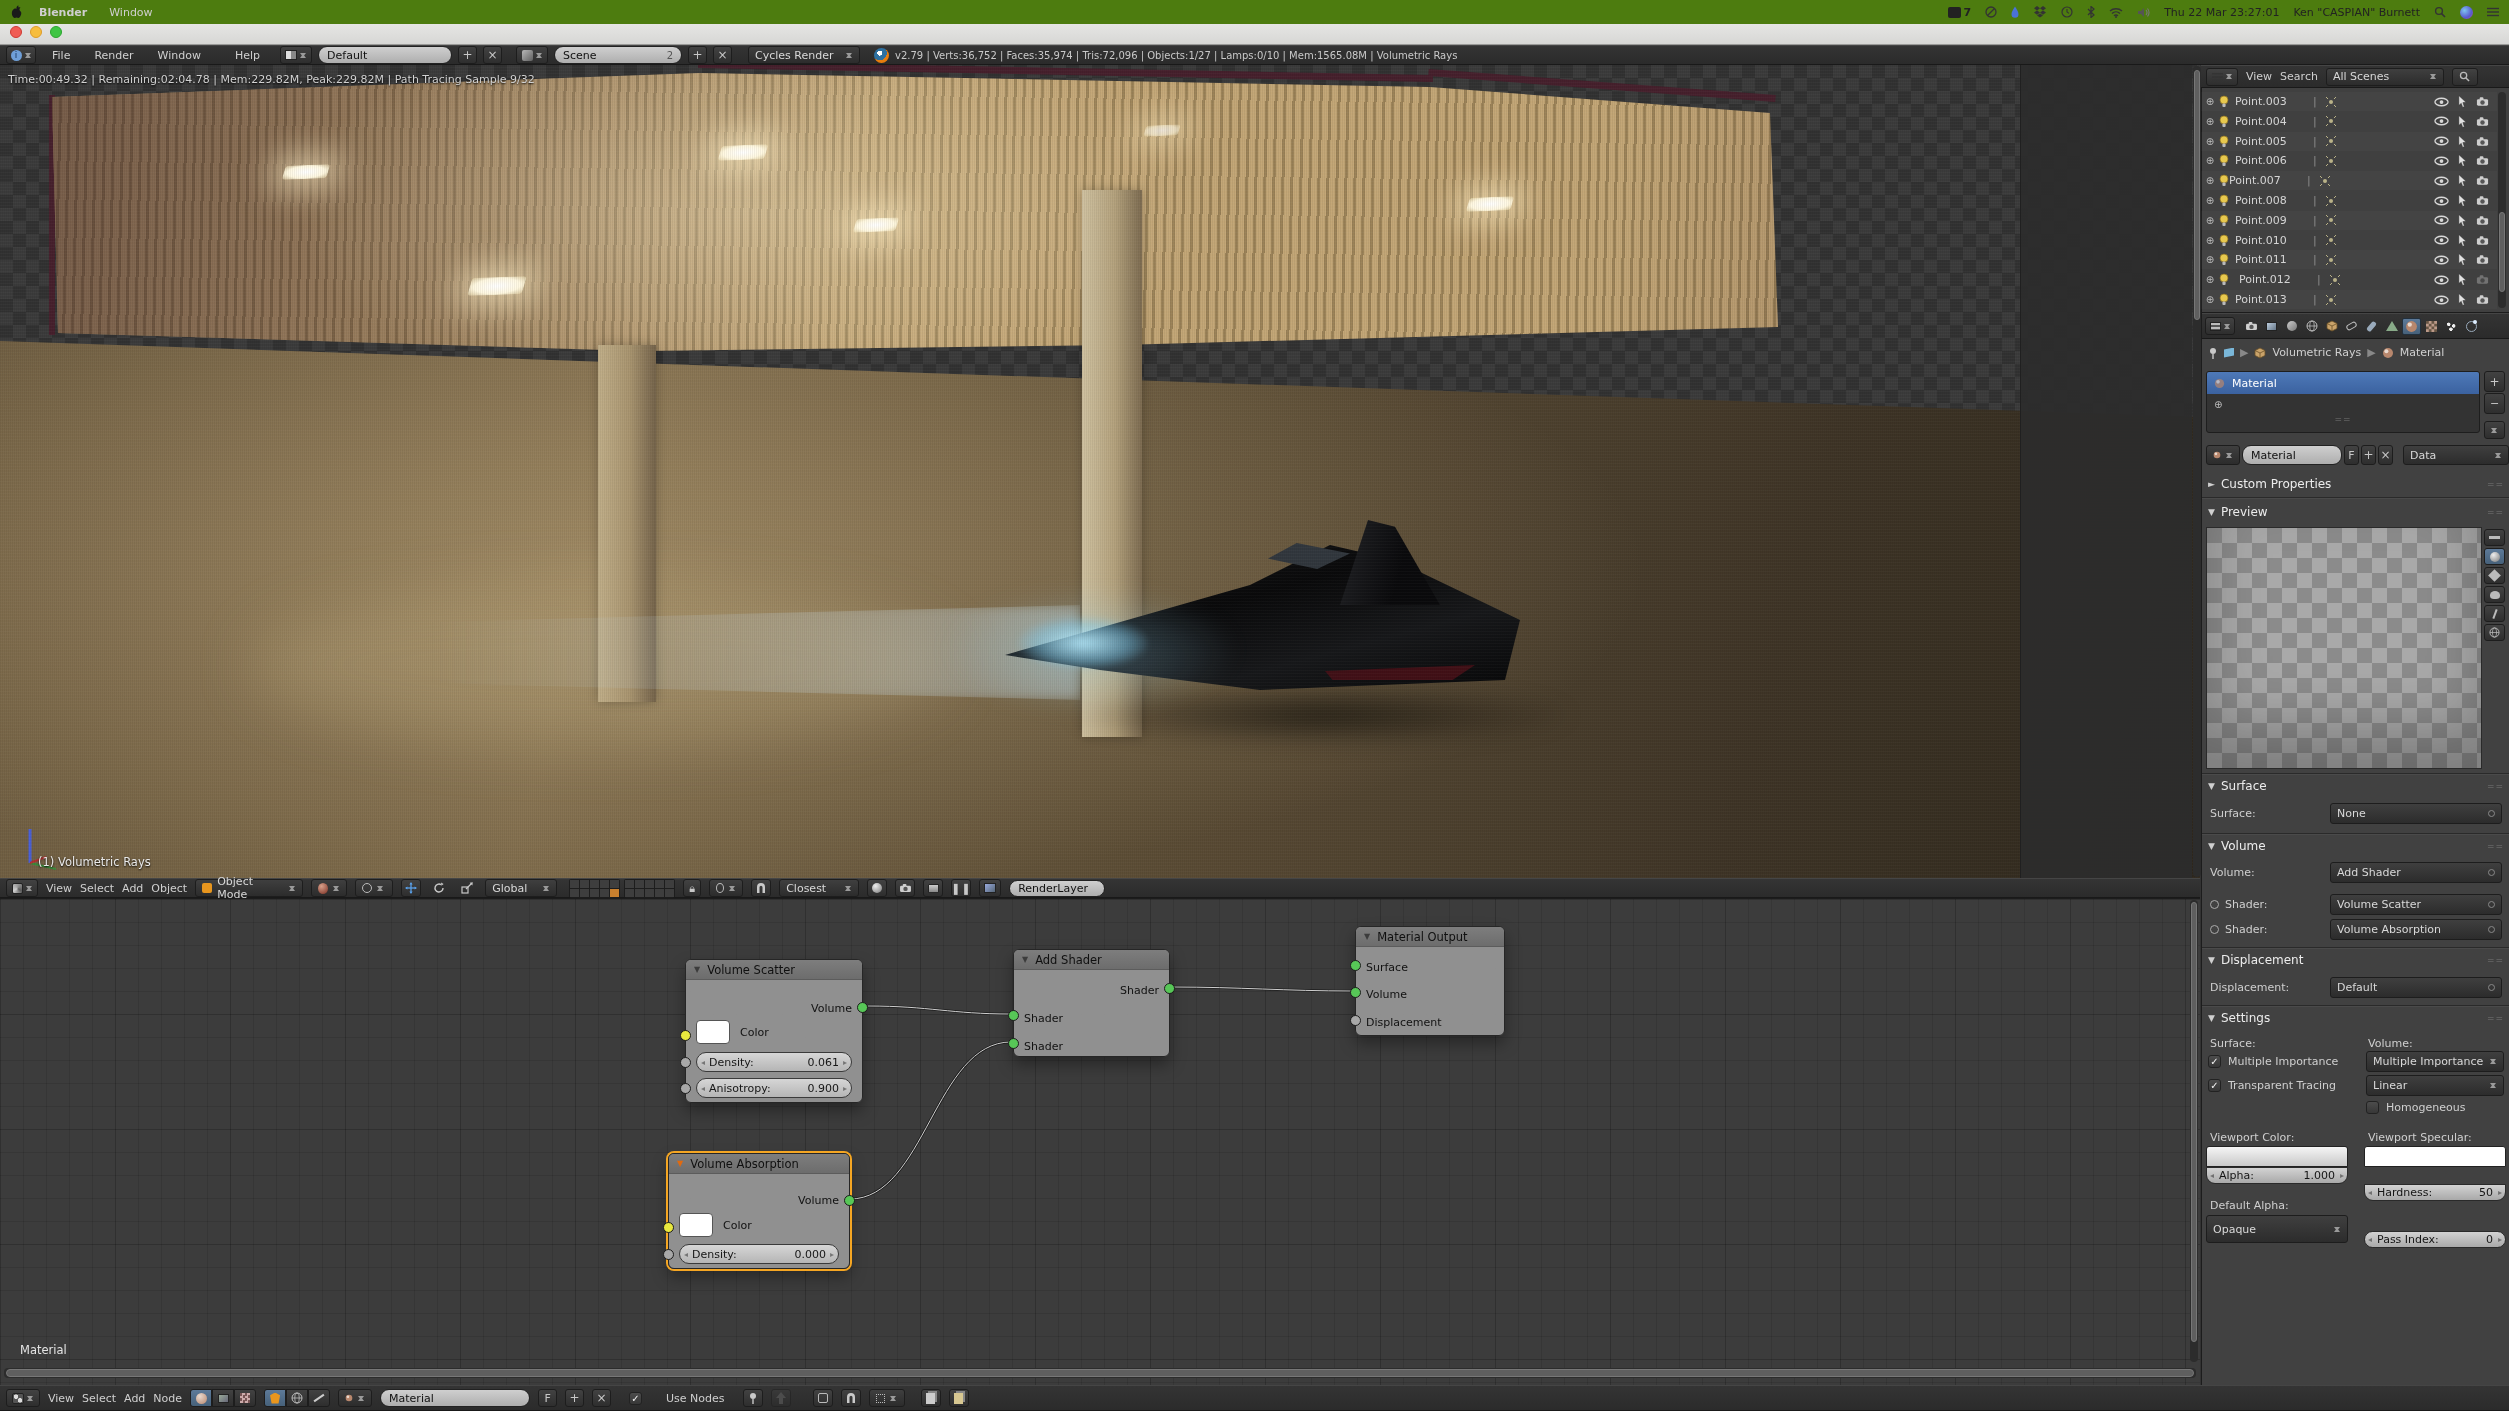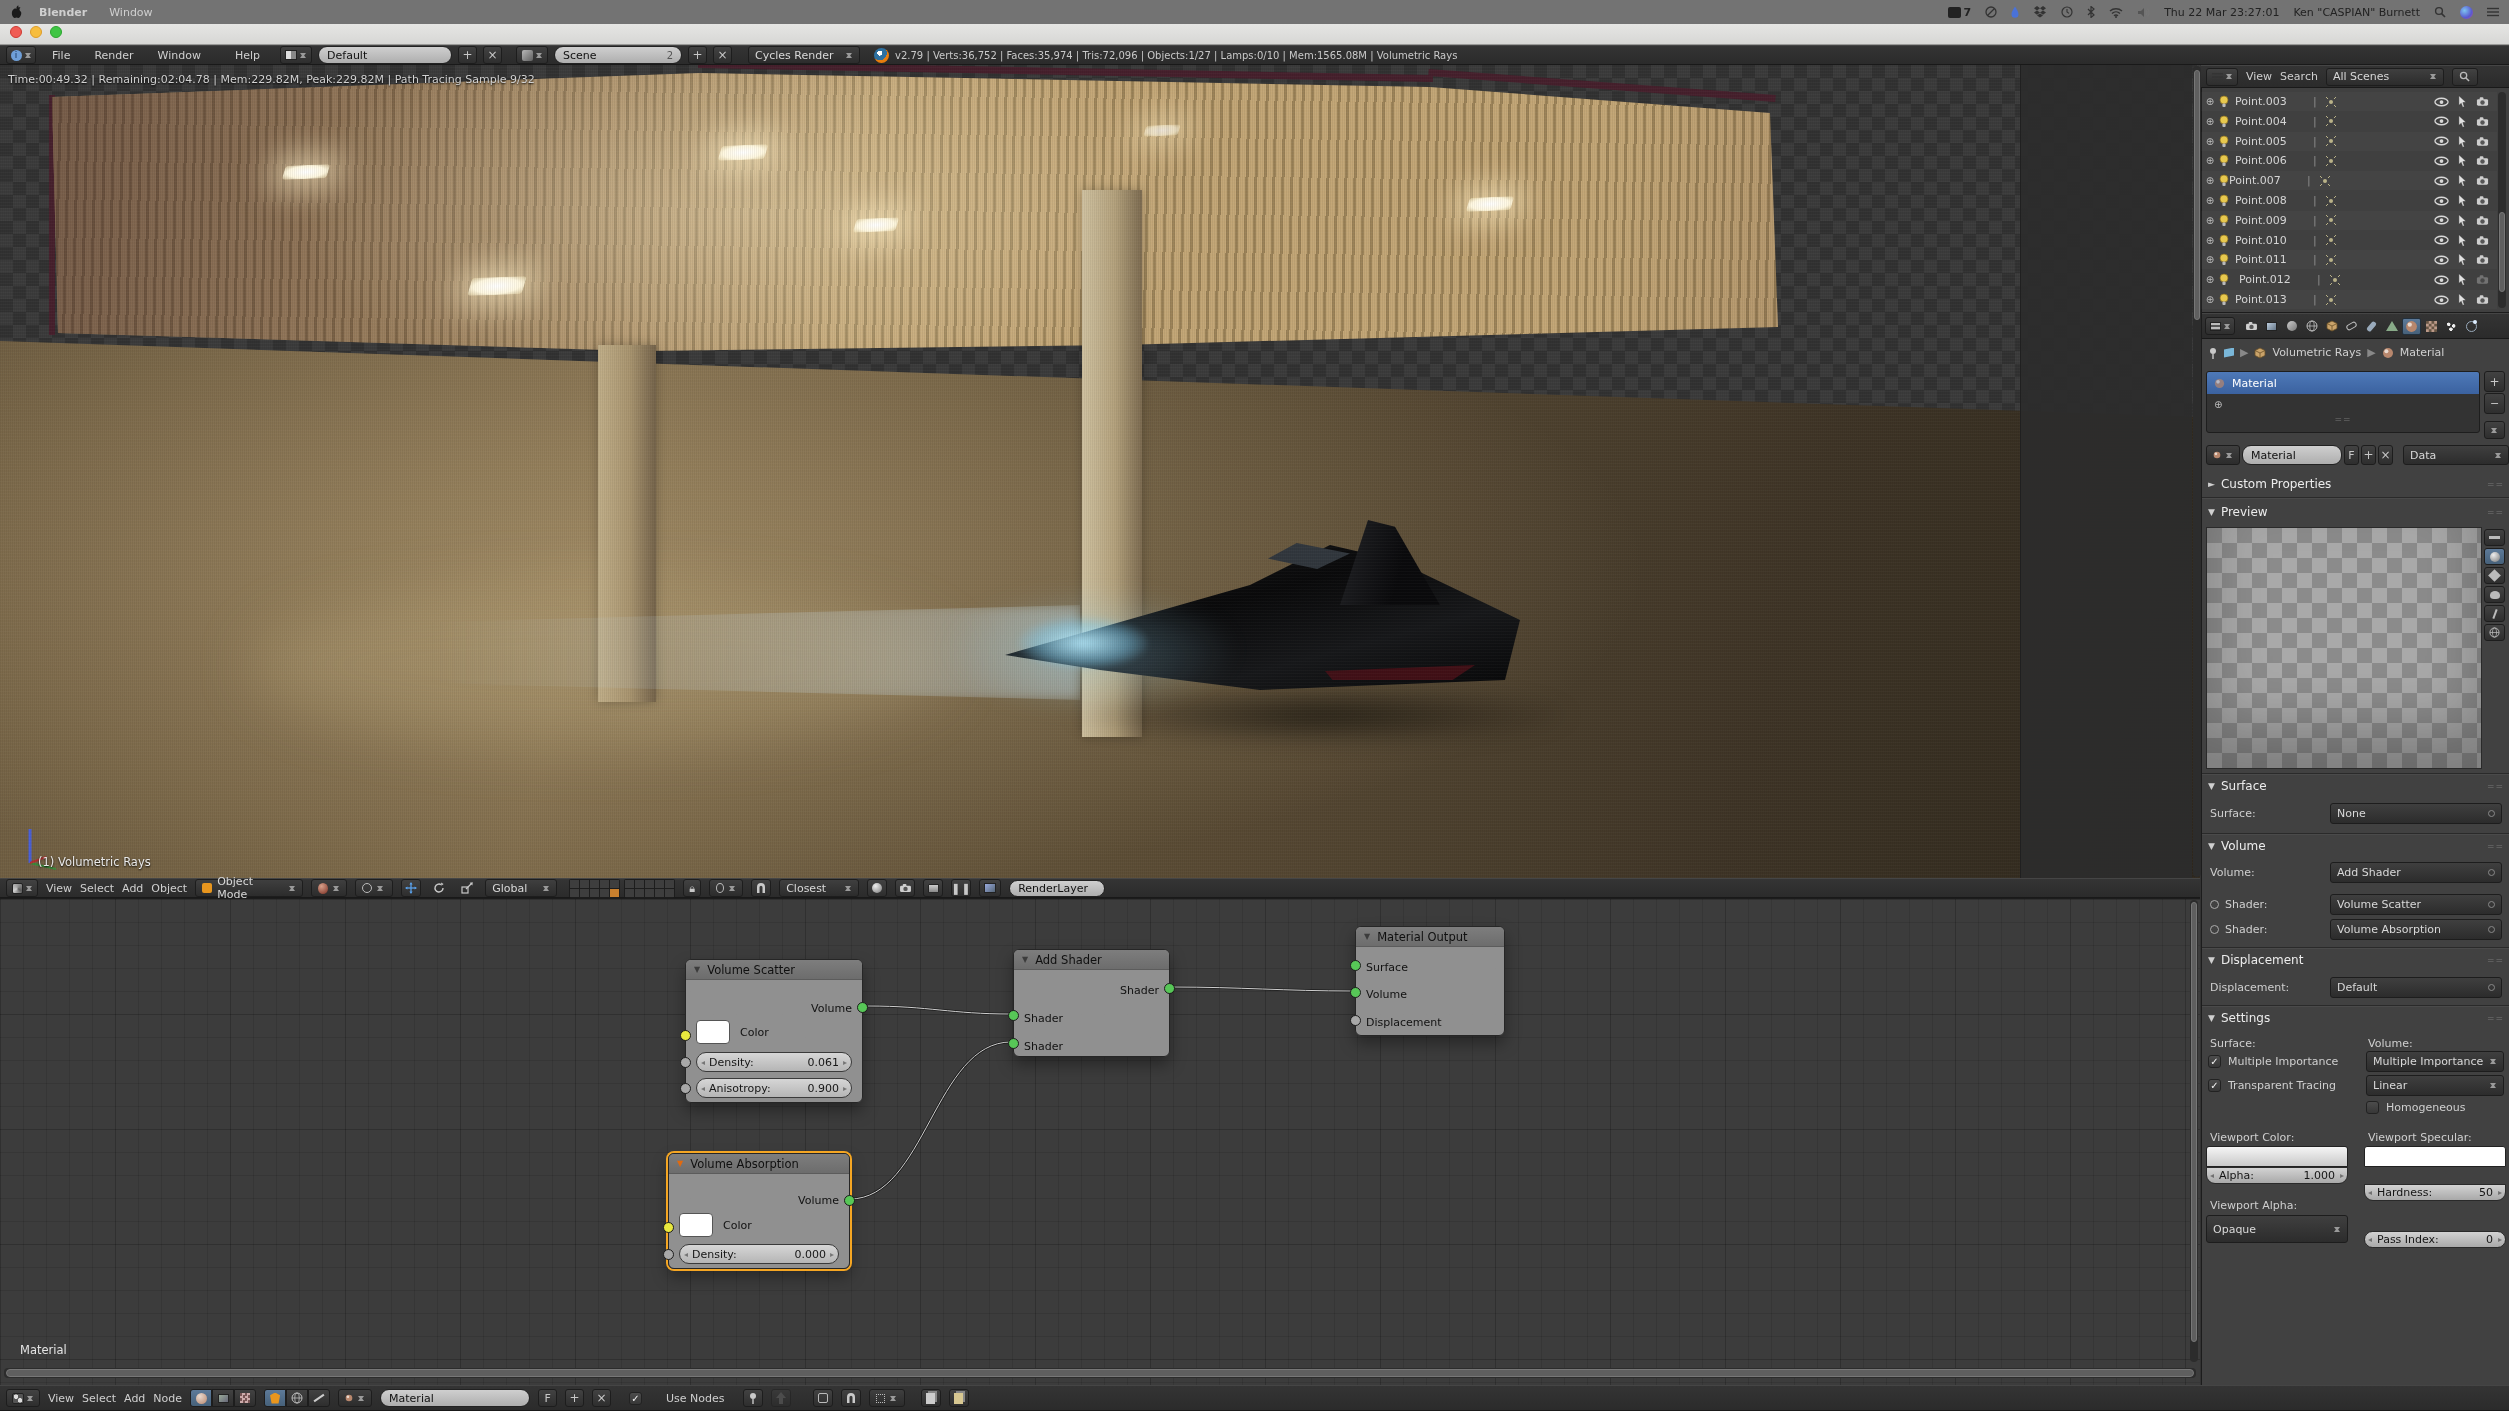--- a/index.html
+++ b/index.html
@@ -2,21 +2,21 @@
 <html><head>
 <meta charset="utf-8">
 <style>
 *{box-sizing:border-box;margin:0;padding:0}
 body{width:2509px;height:1411px;position:relative;overflow:hidden;background:#333;
   font-family:"DejaVu Sans",sans-serif;font-size:11px;color:#ddd;-webkit-font-smoothing:antialiased}
 .abs{position:absolute}
 svg.ic{display:inline-block;vertical-align:middle}
 
 
-#menubar{left:0;top:0;width:2509px;height:15px;background:#737373;color:#111;display:flex;align-items:center;padding:12px 10px;z-index:50}
+#menubar{left:0;top:0;width:2509px;height:15px;background:#4d7c0f;color:#111;display:flex;align-items:center;padding:12px 10px;z-index:50}
 #menubar .mi{margin-right:22px}
 #menubar .app{font-weight:bold}
 #menubar .right{margin-left:auto;display:flex;align-items:center;gap:14px;color:#222}
 #titlebar{left:0;top:15px;width:2509px;height:30px;background:linear-gradient(#ececea,#d7d7d5);border-bottom:1px solid #9a9a98;z-index:49}
 .tl{position:absolute;top:11px;width:12px;height:12px;border-radius:50%}
 #titlebar .t{position:absolute;left:0;right:0;top:8px;text-align:center;color:#4a4a4a;font-size:12px}
 
 
 .hdr{background:linear-gradient(#343434,#2b2b2b);border-top:1px solid #454545;border-bottom:1px solid #191919}
 .mi{color:#cfcfcf;cursor:default}
@@ -1160,21 +1160,21 @@
   <div class="abs sl" style="left:4px;top:854px;width:142px;border-radius:0 0 9px 9px">
       <span>Alpha:</span>
       <span>1.000</span>
     </div>
   <div class="abs lbl" style="left:166px;top:818px">Viewport Specular:</div>
   <div class="abs" style="left:162px;top:833px;width:142px;height:21px;background:#fff;border:1px solid #222;border-radius:3px 3px 0 0"></div>
   <div class="abs sl" style="left:162px;top:854px;width:142px;border-radius:0 0 9px 9px">
       <span>Hardness:</span>
       <span>50</span>
     </div>
-  <div class="abs lbl" style="left:8px;top:886px">Viewport Alpha:</div>
+  <div class="abs lbl" style="left:8px;top:886px">Default Alpha:</div>
   <div class="abs dd" style="left:4px;top:902px;width:142px;height:28px">
       <span class="grow">Opaque</span>
       <span class="updn"></span>
     </div>
   <div class="abs sl" style="left:162px;top:884px;width:142px">
       <span>Pass Index:</span>
       <span>0</span>
     </div>
 </div>
 

